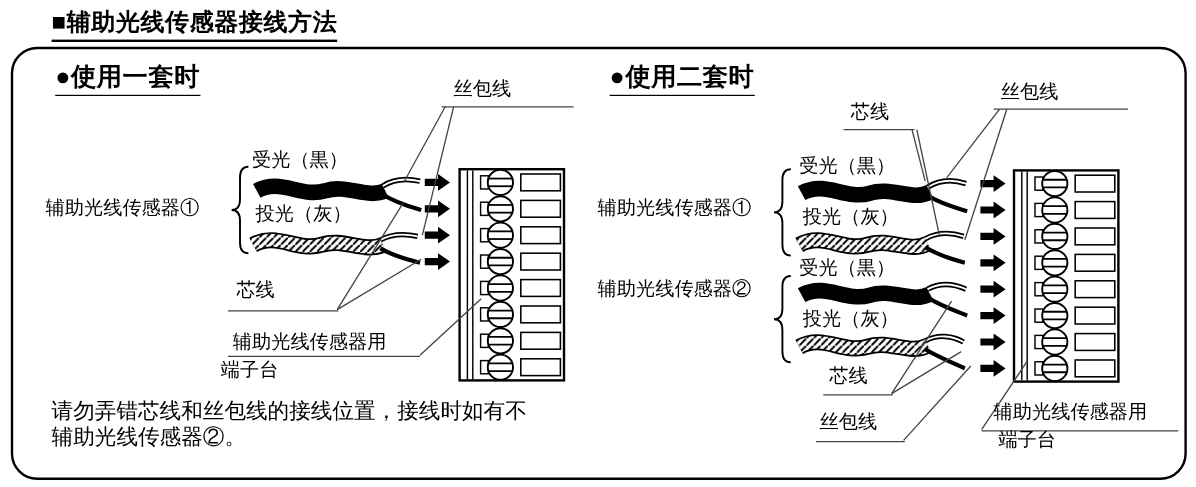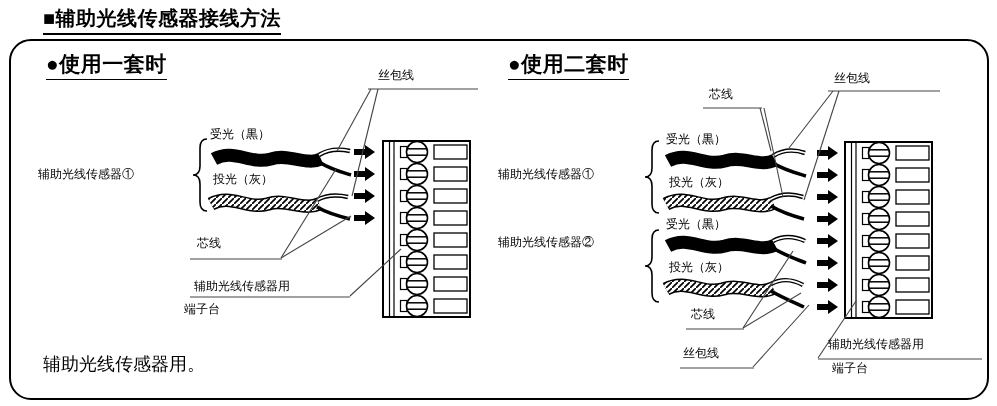--- a/index.html
+++ b/index.html
@@ -12,21 +12,21 @@
     border-bottom:2px solid #000;padding-bottom:1px;letter-spacing:.5px;margin-left:39px;
   }
   .frame{
     position:absolute;left:9px;top:39px;width:980px;height:361px;
     box-sizing:border-box;border:2.5px solid #000;border-radius:22px;
   }
   .heading{
     position:absolute;font-size:21px;font-weight:bold;
     border-bottom:1.5px solid #000;padding-bottom:1px;letter-spacing:.5px;
   }
-  .lbl{position:absolute;font-size:12px;line-height:20px;white-space:nowrap;}
+  .lbl{position:absolute;font-size:16px;line-height:20px;white-space:nowrap;}
   .notice{position:absolute;display:flex;font-size:18px;line-height:22px;}
   .notice .tag{white-space:nowrap;}
   svg{position:absolute;left:0;top:0;}
 </style>
 </head>
 <body>
 
 <div id="canvas">
 
   <div class="title">■辅助光线传感器接线方法</div>
@@ -185,18 +185,18 @@
   <div class="lbl" style="left:666px;top:214px">受光（黒）</div>
   <div class="lbl" style="left:498px;top:232px">辅助光线传感器②</div>
   <div class="lbl" style="left:669px;top:257px">投光（灰）</div>
   <div class="lbl" style="left:691px;top:304px">芯线</div>
   <div class="lbl" style="left:683px;top:343px">丝包线</div>
   <div class="lbl" style="left:828px;top:334px">辅助光线传感器用</div>
   <div class="lbl" style="left:832px;top:358px">端子台</div>
 
   <div class="notice" style="left:43px;top:331px">
     <span class="ntext">
-      <br>
-      <span>辅助光线传感器用。</span>
+      <span>请勿弄错芯线和丝包线的接线位置，接线时如有不</span><br>
+      <span>辅助光线传感器②。</span>
     </span>
   </div>
 
 </div>
 
 </body></html>

